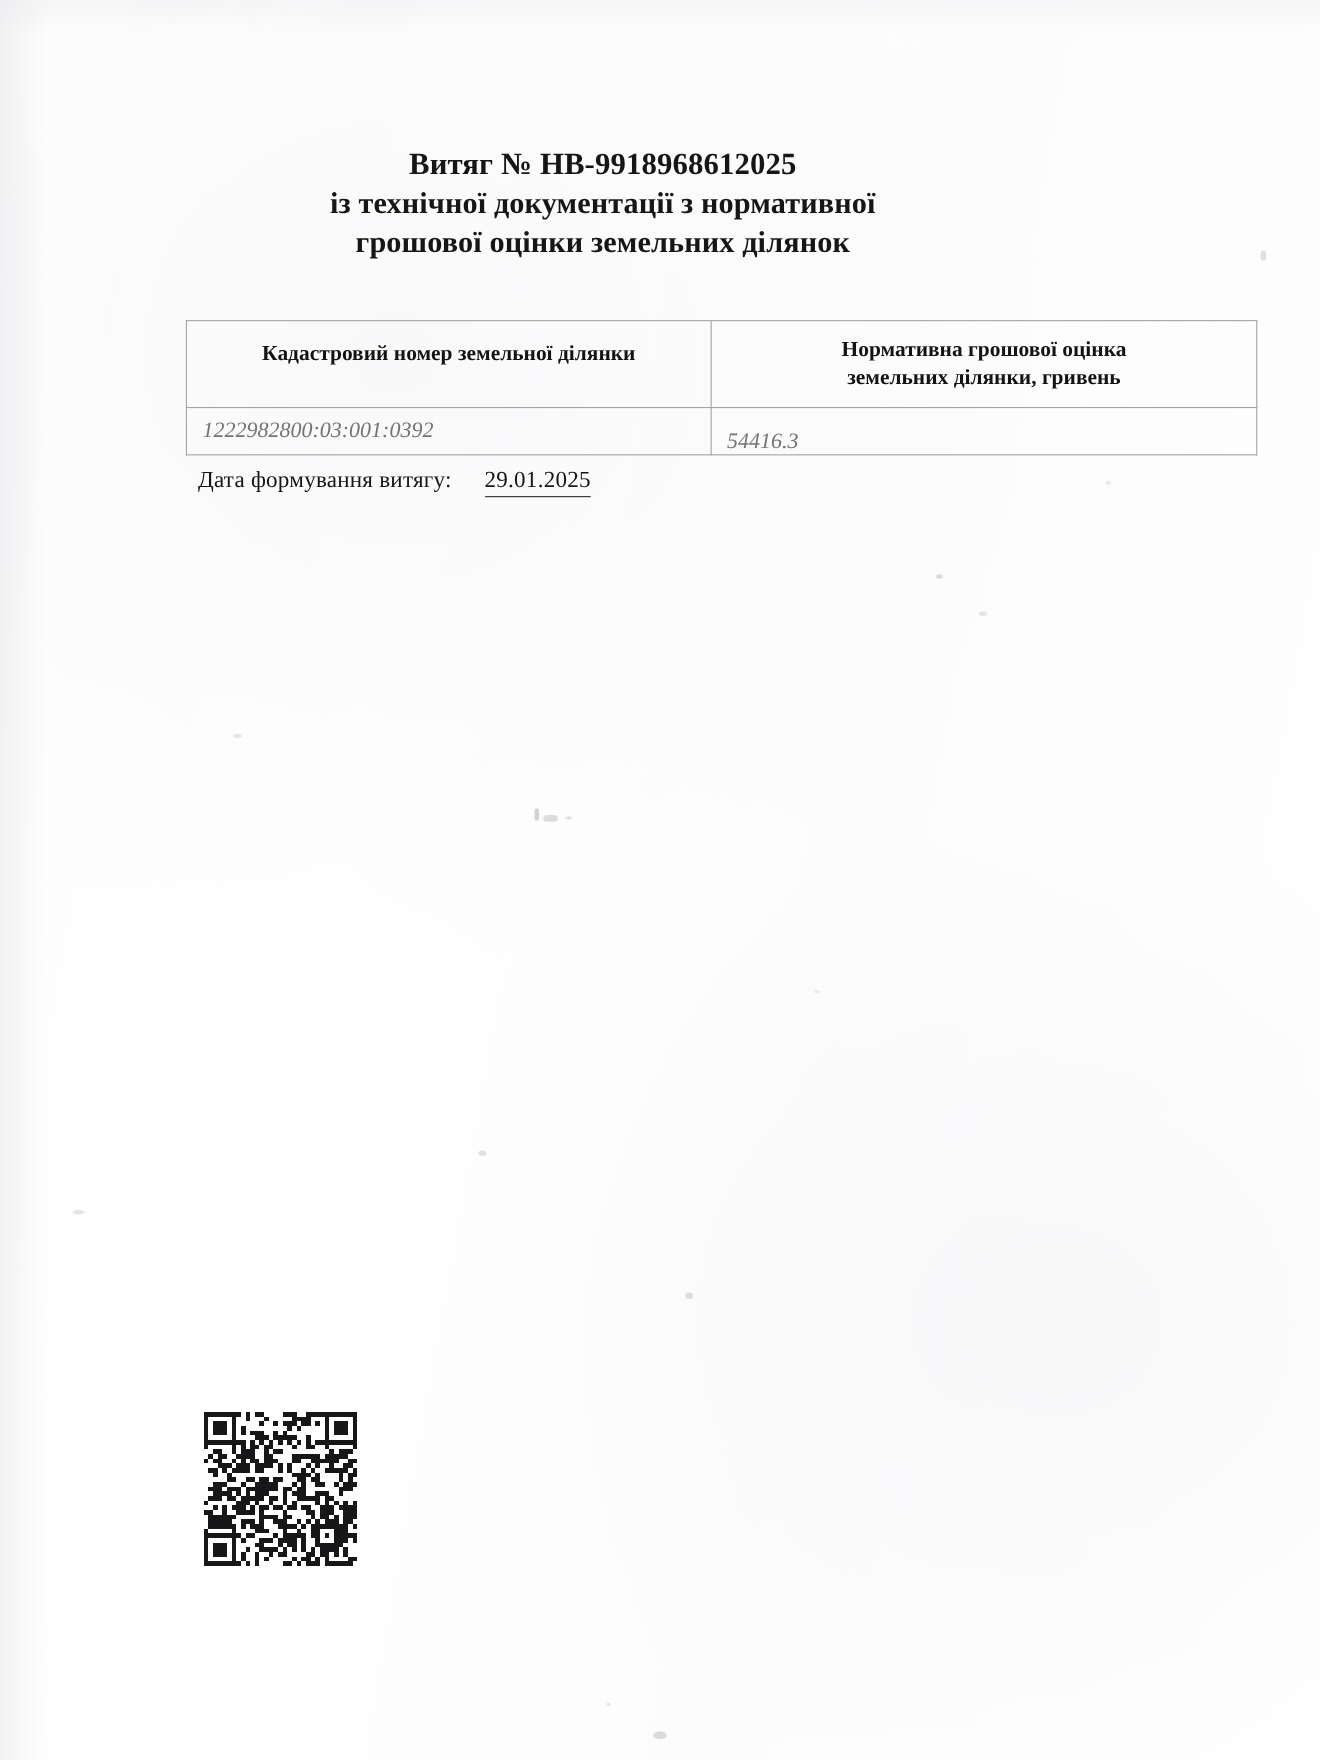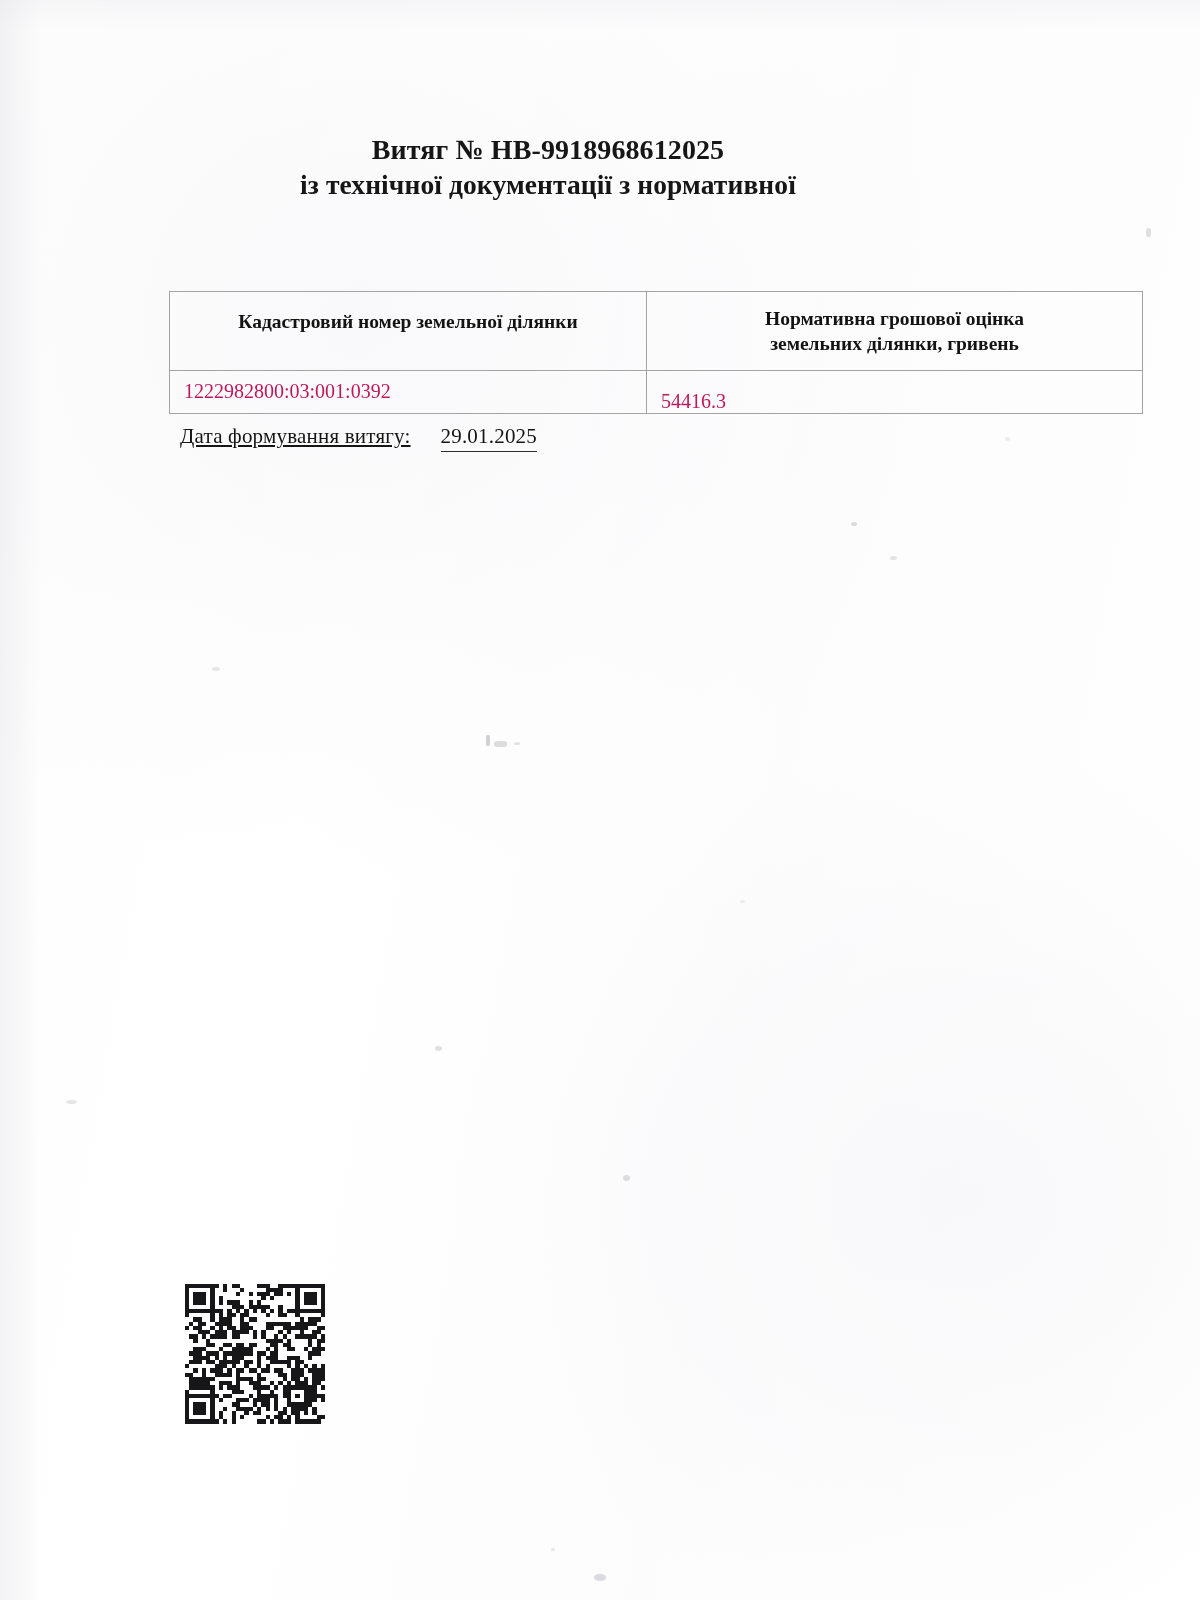--- a/index.html
+++ b/index.html
@@ -97,35 +97,35 @@
   .th-text.two-line { padding-top: 14px; }
 
   .td-cell {
     height: 42px;
   }
   .td-value {
     display: block;
     font-size: 20px;
     line-height: 24px;
     padding: 8px 0 0 14px;
-    color: #be185d;
+    color: #737373;
     white-space: nowrap;
+    font-style: italic;
   }
   .td-value.lower { padding-top: 18px; }
 
   
   .date-row {
     position: absolute;
     left: 180px;
     top: 422px;
     font-size: 21px;
     line-height: 28px;
     color: #151515;
     white-space: nowrap;
-    text-decoration: underline;
   }
   .date-label { letter-spacing: 0.2px; }
   .date-value {
     display: inline-block;
     margin-left: 30px;
     border-bottom: 1.5px solid #2b2b2b;
     padding-bottom: 1px;
     letter-spacing: 0.2px;
   }
 
@@ -164,20 +164,21 @@
 </head>
 <body>
 
 <div class="page"></div>
 
 <div class="content">
 
   <div class="title-block">
     <div class="title-line title-line-1">Витяг № НВ-9918968612025</div>
     <div class="title-line">із технічної документації з нормативної</div>
+    <div class="title-line">грошової оцінки земельних ділянок</div>
   </div>
 
   <div class="table-wrap">
     <table class="gno-table">
       <colgroup>
         <col class="col-left">
         <col class="col-right">
       </colgroup>
       <tbody>
         <tr>

